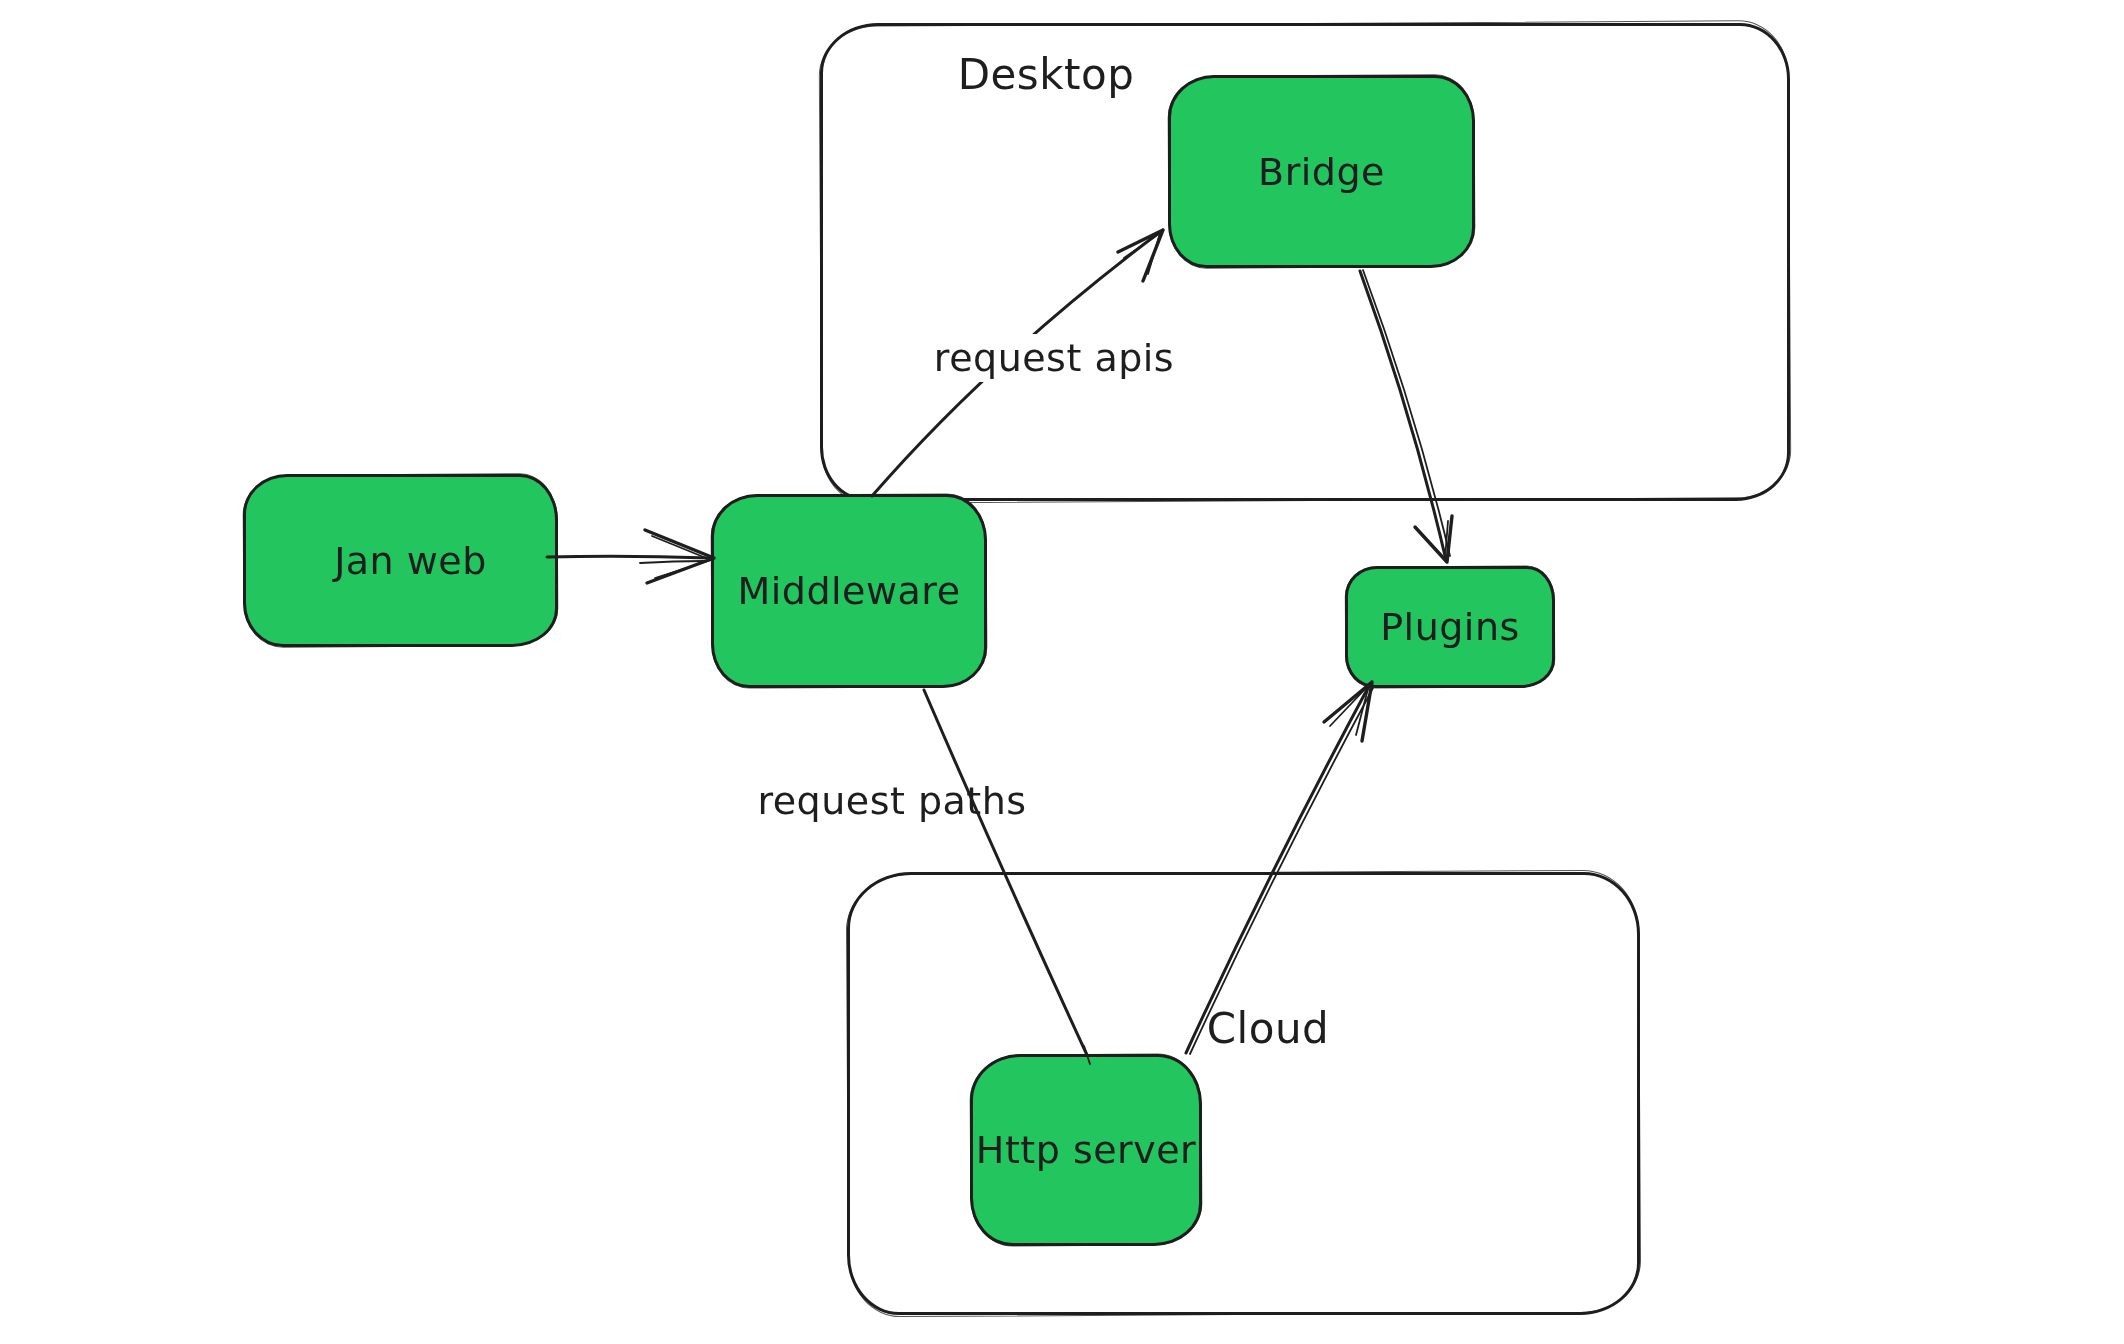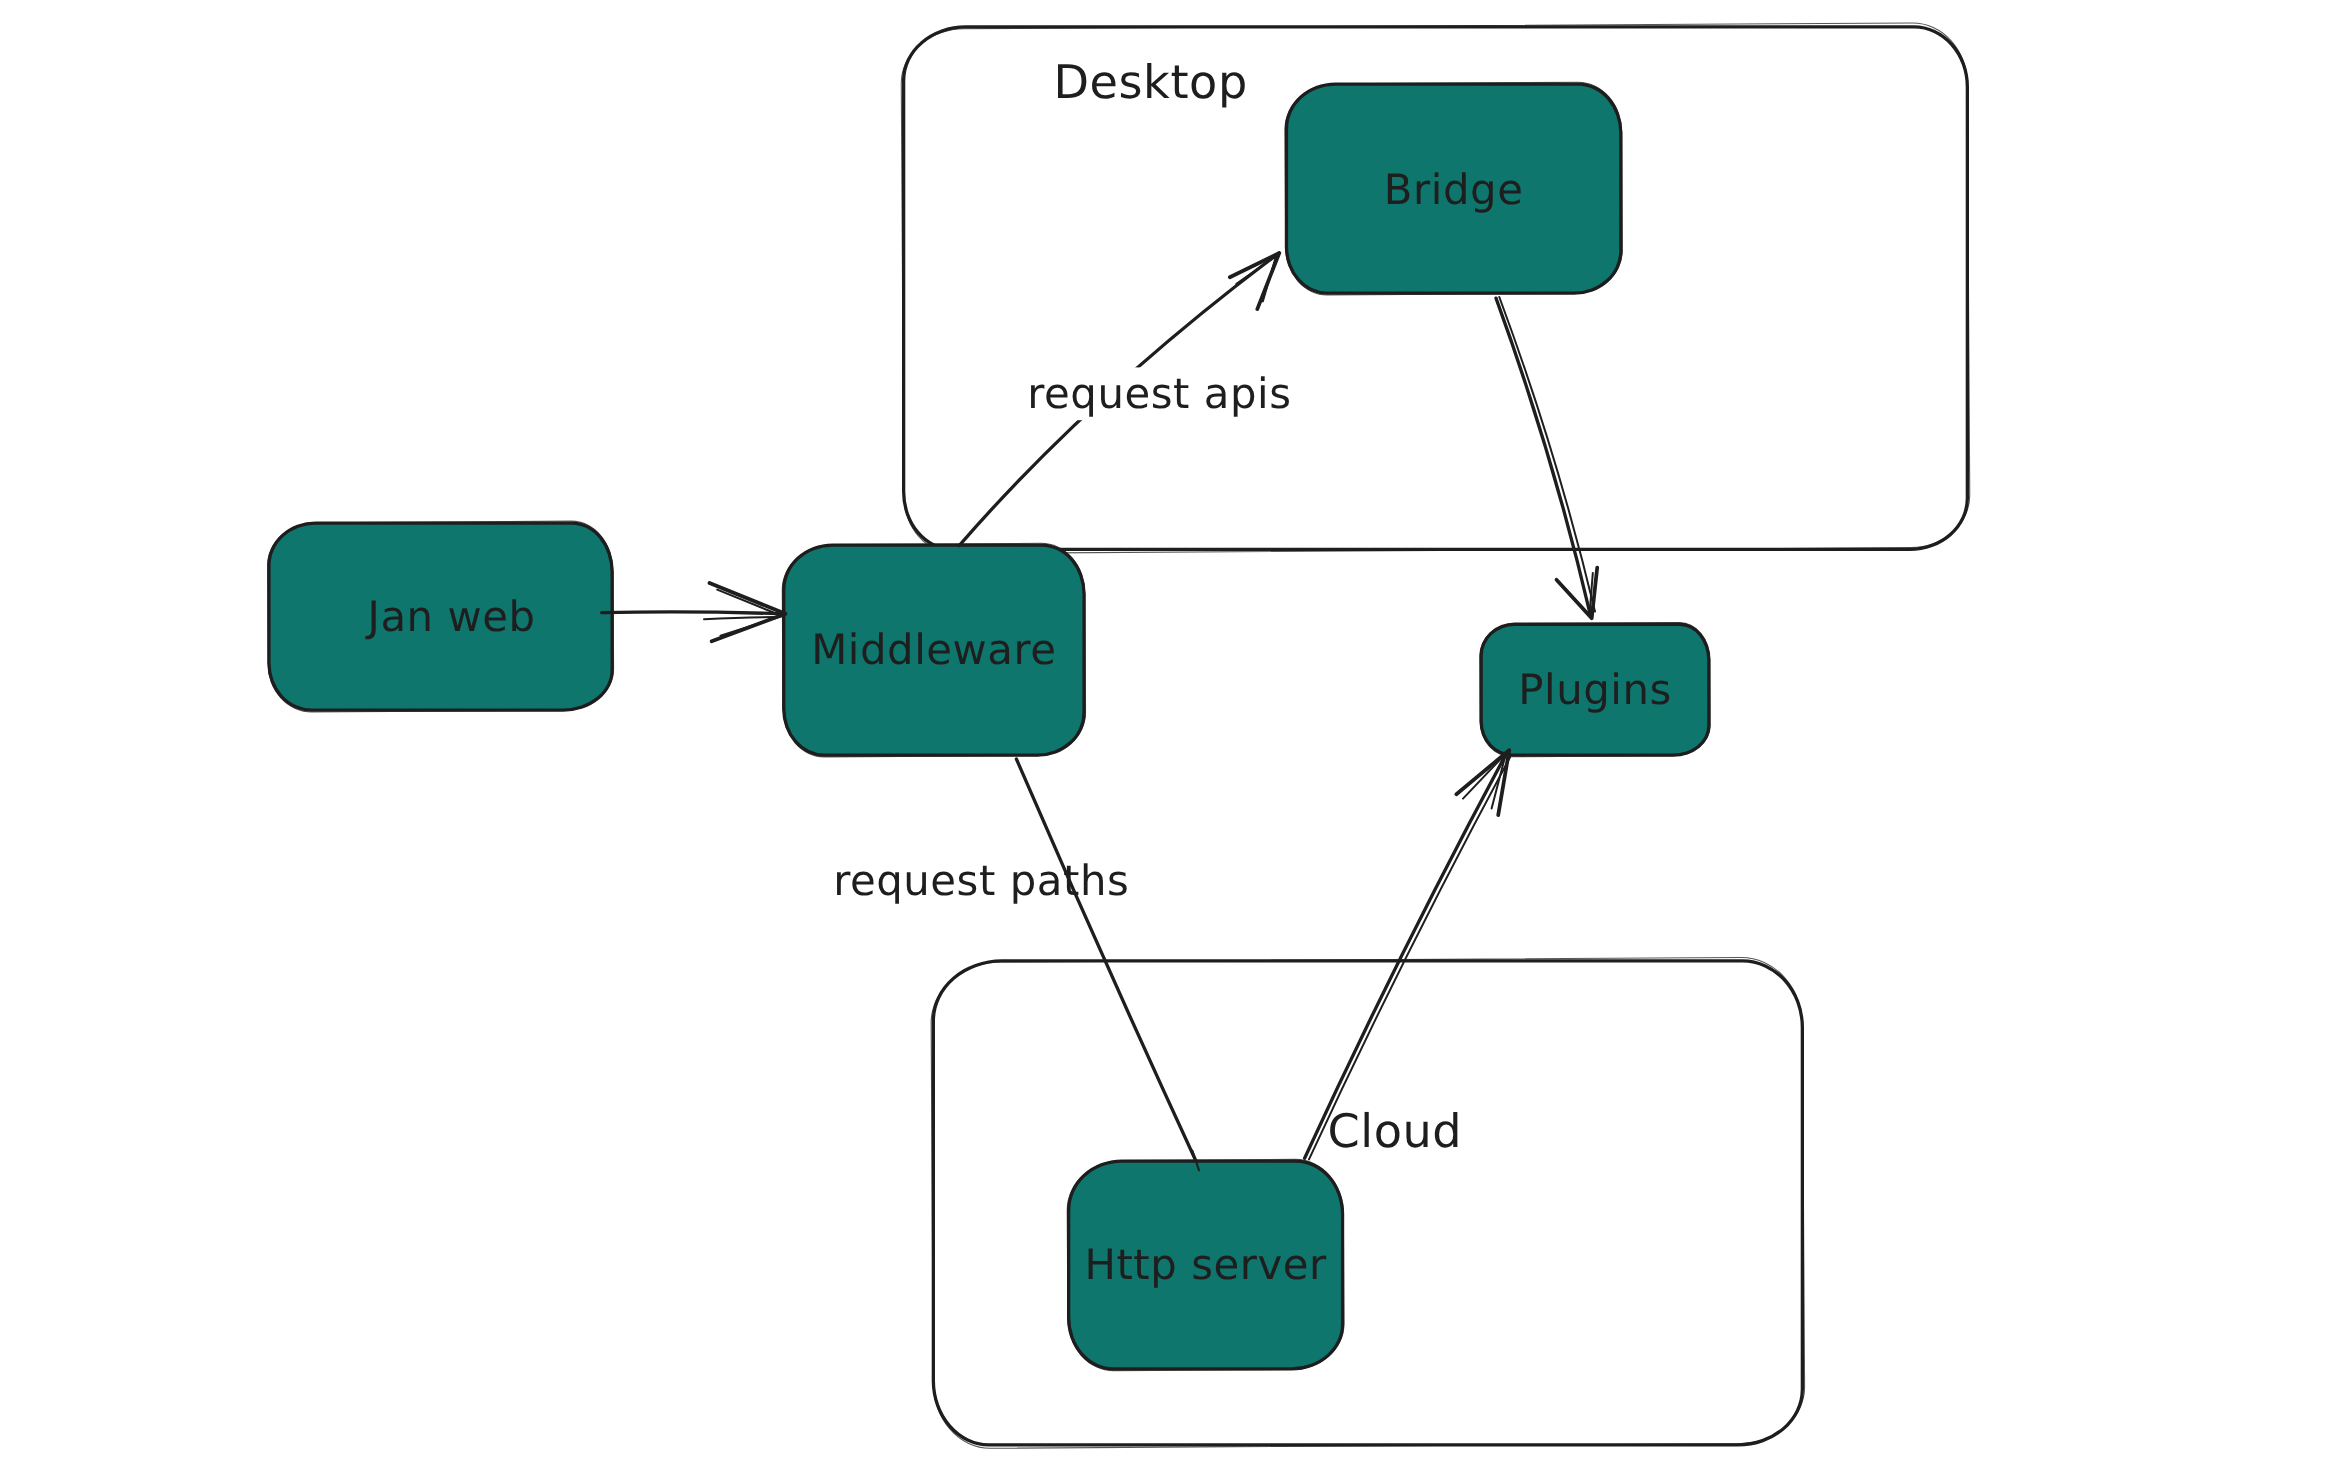--- a/index.html
+++ b/index.html
@@ -23,21 +23,21 @@
   .shape::after{ 
     content:"";
     position:absolute;
     inset:-3px;
     border:1.6px solid rgba(30,30,30,.75);
     border-radius:inherit;
     transform:rotate(-0.35deg);
     pointer-events:none;
   }
   .node{
-    background:#0f766e;
+    background:#22c55e;
     display:flex;align-items:center;justify-content:center;
     font-size:38px;
     letter-spacing:.5px;
     z-index:2;
   }
   .container-label,.edge-label,.free-text{
     position:absolute;
     white-space:nowrap;
     letter-spacing:.5px;
   }
@@ -49,21 +49,21 @@
     background:#ffffff;padding:2px 14px;z-index:4;}
   .lbl-request{left:892px;top:779px;transform:translateX(-50%);z-index:1;}
   .free-text{left:347px;top:950px;font-size:38px;line-height:52px;z-index:1;}
   
   .desktop   {left:820px; top:23px;  width:970px; height:478px; border-radius:58px 50px 54px 46px / 50px 56px 48px 54px;}
   .cloud     {left:847px; top:872px; width:793px; height:443px; border-radius:64px 56px 60px 52px / 56px 62px 52px 60px;}
   .janweb    {left:243px; top:474px; width:315px; height:173px; border-radius:44px 38px 46px 40px / 40px 46px 38px 44px;padding-left:20px;}
   .middleware{left:711px; top:494px; width:276px; height:194px; border-radius:46px 40px 44px 38px / 42px 46px 40px 44px;}
   .bridge    {left:1168px;top:75px;  width:307px; height:193px; border-radius:46px 40px 44px 38px / 42px 46px 40px 44px;}
   .plugins   {left:1345px;top:566px; width:210px; height:122px; border-radius:32px 28px 34px 30px / 30px 34px 28px 32px;}
-  .httpserver{left:970px; top:1054px;width:252px; height:192px; border-radius:50px 44px 48px 42px / 46px 50px 42px 48px;}
+  .httpserver{left:970px; top:1054px;width:232px; height:192px; border-radius:50px 44px 48px 42px / 46px 50px 42px 48px;}
   
   svg.edges{position:absolute;left:0;top:0;z-index:3;pointer-events:none;}
   svg.edges path{fill:none;stroke:#1e1e1e;stroke-linecap:round;stroke-linejoin:round;}
   .stroke-main{stroke-width:3px;}
   .stroke-thin{stroke-width:1.8px;}
   .stroke-head{stroke-width:3.4px;}
 </style>
 </head>
 <body>
 

